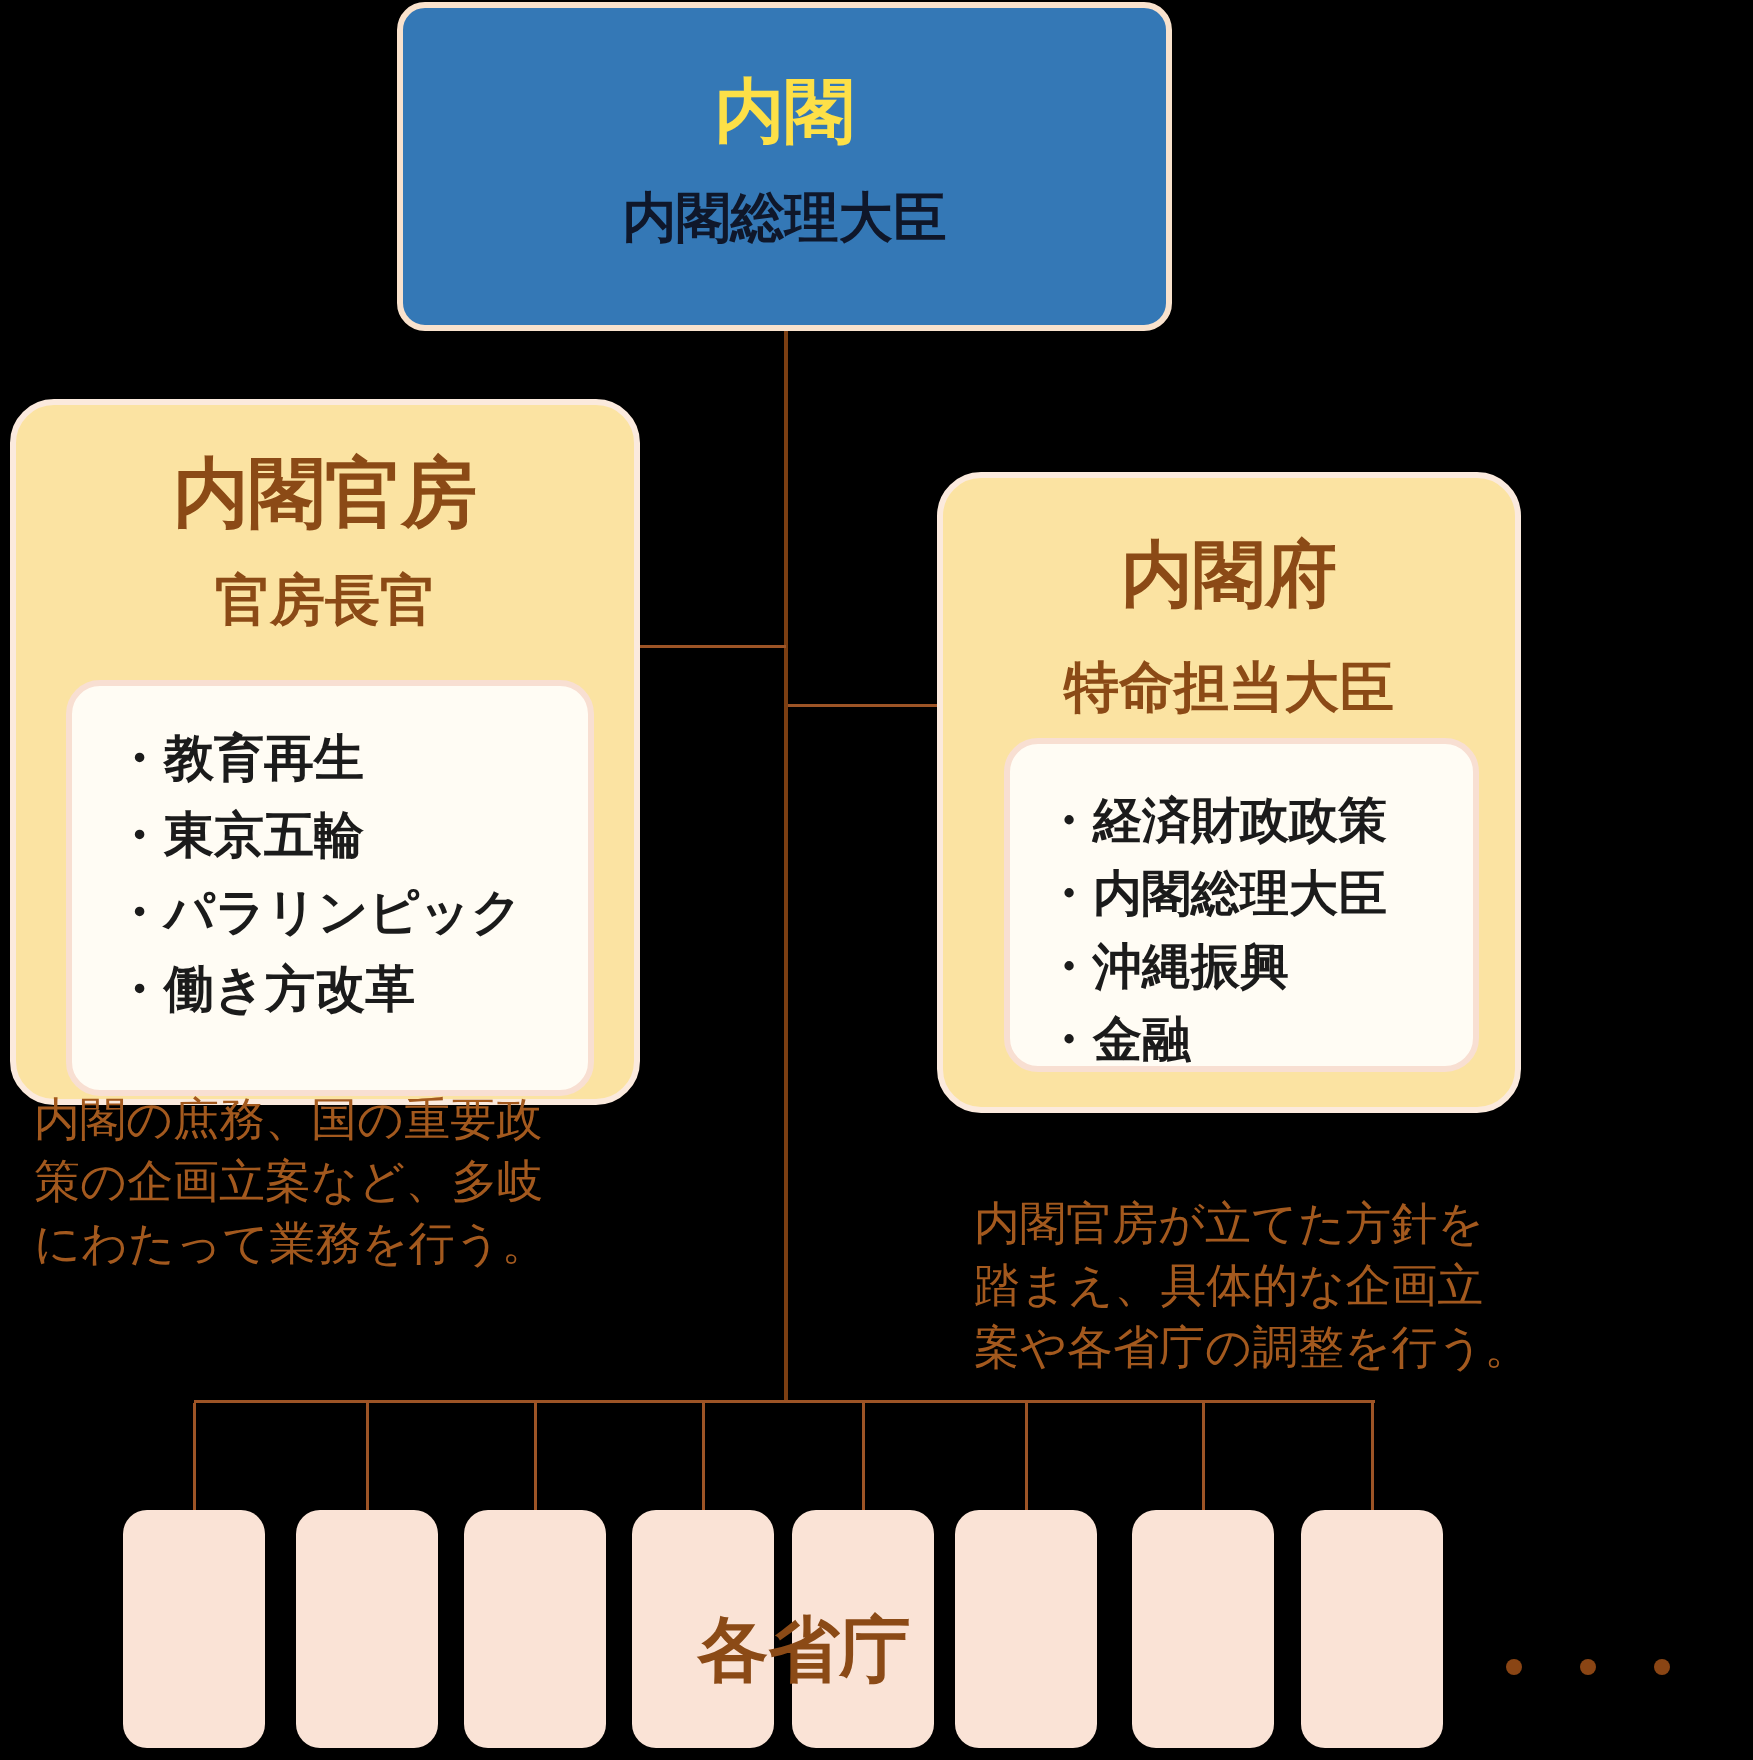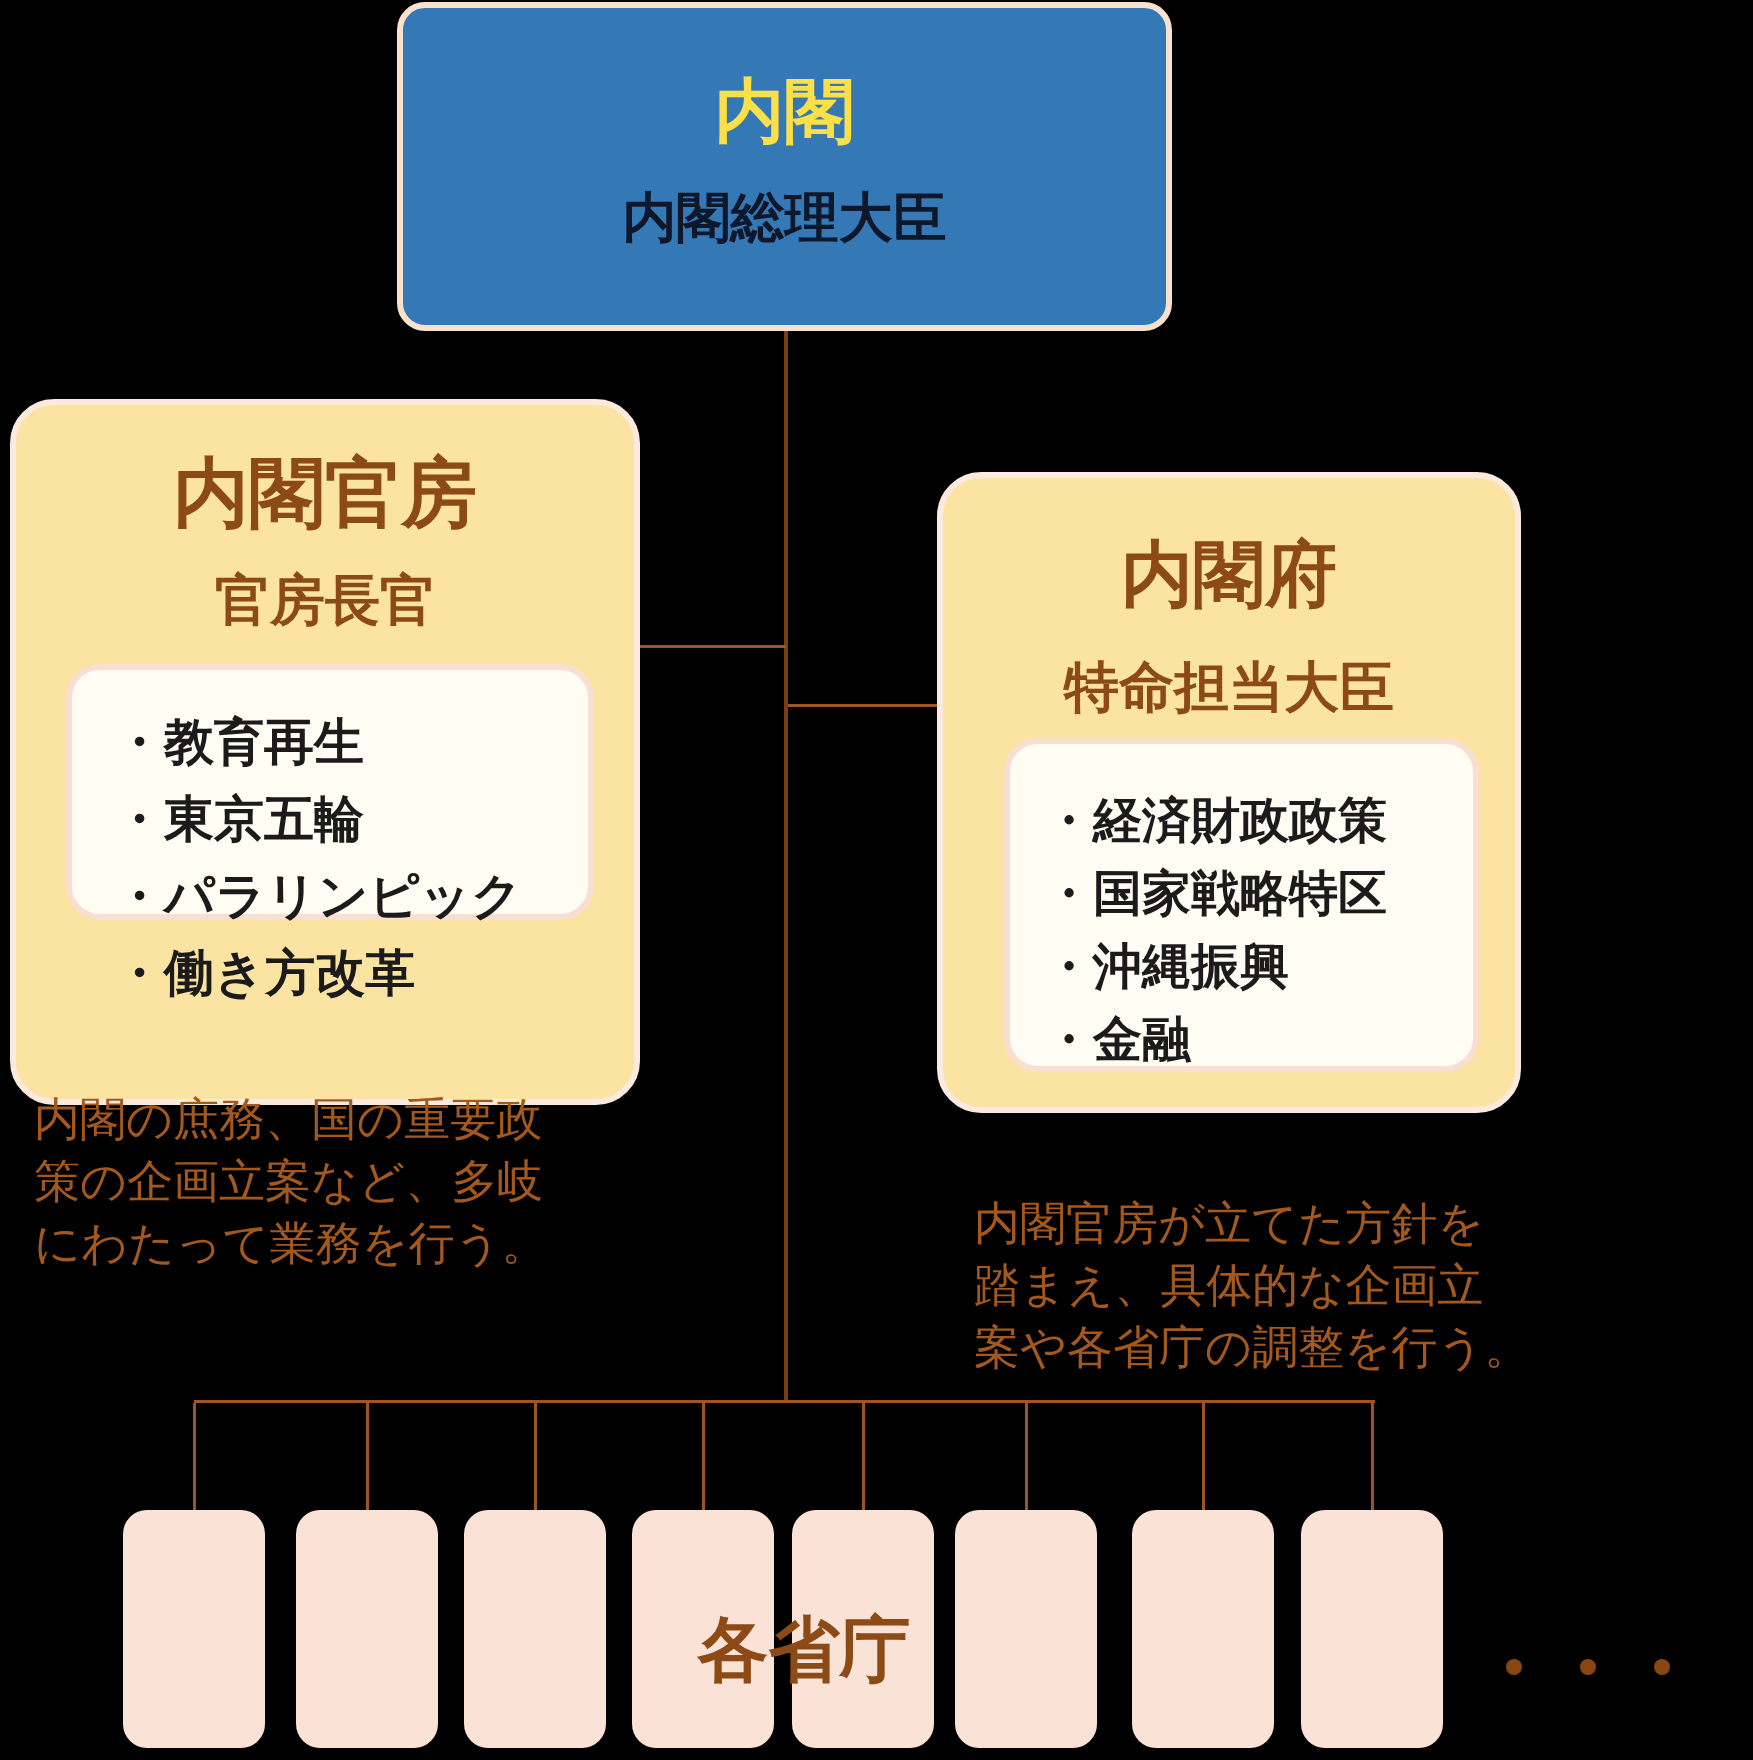--- a/index.html
+++ b/index.html
@@ -49,21 +49,21 @@
   .org-title{font-weight:bold;color:var(--title_brown);font-size:76px;line-height:80px;}
   #secretariat-box .org-title{margin-top:48px;}
   #cabinet-office-box .org-title{margin-top:58px;font-size:72px;line-height:76px;}
   .org-subtitle{font-weight:bold;color:var(--title_brown);font-size:55px;line-height:58px;}
   #secretariat-box .org-subtitle{margin-top:38px;}
   #cabinet-office-box .org-subtitle{margin-top:46px;}
   .topic-panel{
     position:absolute;box-sizing:border-box;background:var(--white_panel);
     border:6px solid var(--white_panel_border);border-radius:34px;text-align:left;
   }
-  #secretariat-panel{left:50px;top:259px;width:528px;height:256px;padding:34px 0 0 42px;}
+  #secretariat-panel{left:50px;top:275px;width:528px;height:416px;padding:34px 0 0 42px;}
   #cabinet-office-panel{left:61px;top:260px;width:475px;height:334px;padding:40px 0 0 34px;}
   .topic-item{font-size:50px;line-height:77px;font-weight:bold;color:var(--bullet_black);white-space:nowrap;}
   #cabinet-office-panel .topic-item{font-size:49px;line-height:73px;}
   
   .desc{position:absolute;color:var(--desc_orange);font-size:46px;line-height:62px;font-weight:normal;}
   #secretariat-desc{left:34px;top:1088px;width:560px;}
   #cabinet-office-desc{left:974px;top:1184px;width:580px;margin-top:8px;}
   
   .ministry-box{
     position:absolute;top:1510px;width:142px;height:238px;
@@ -103,21 +103,21 @@
     <div>内閣の庶務、国の重要政</div>
     <div>策の企画立案など、多岐</div>
     <div>にわたって業務を行う。</div>
   </div>
 
   <div id="cabinet-office-box" class="org-card abs">
     <div class="org-title">内閣府</div>
     <div class="org-subtitle">特命担当大臣</div>
     <div id="cabinet-office-panel" class="topic-panel">
       <div class="topic-item">・経済財政政策</div>
-      <div class="topic-item">・国家戦略特区</div>
+      <div class="topic-item">・内閣総理大臣</div>
       <div class="topic-item">・沖縄振興</div>
       <div class="topic-item">・金融</div>
     </div>
   </div>
   <div id="cabinet-office-desc" class="desc">
     <div>内閣官房が立てた方針を</div>
     <div>踏まえ、具体的な企画立</div>
     <div>案や各省庁の調整を行う。</div>
   </div>
 

